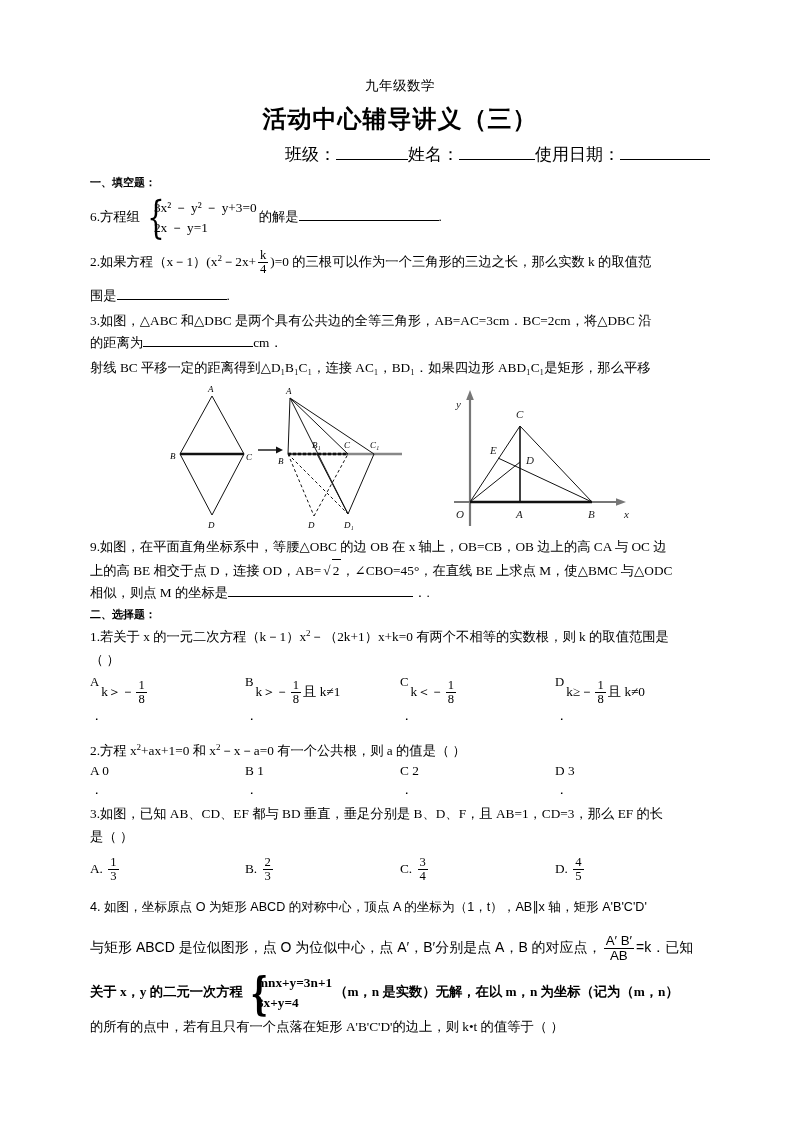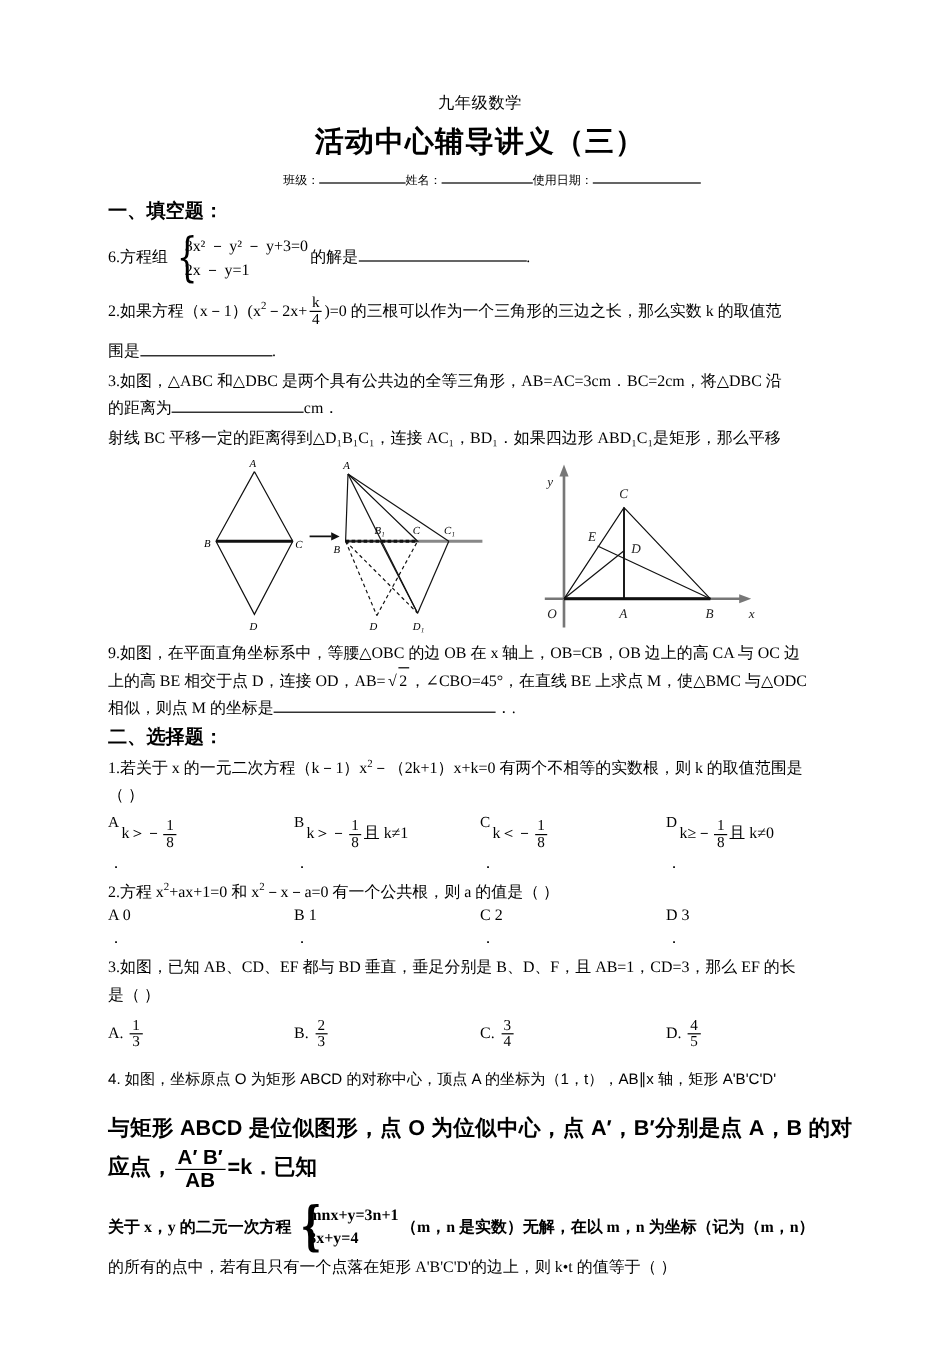--- a/index.html
+++ b/index.html
@@ -39,40 +39,40 @@
   .doc-title {
     text-align: center;
     font-size: 24px;
     font-weight: bold;
     letter-spacing: 1px;
     margin: 0 0 9px 0;
     line-height: 1.25;
     font-family: "Liberation Sans", "DejaVu Sans", sans-serif;
   }
   .meta-line {
-    text-align: center;
-    font-size: 10px;
+    text-align: right;
+    font-size: 17px;
     margin: 0 0 9px 0;
     padding-left: 20px;
     white-space: nowrap;
   }
   .blank-ul {
     display: inline-block;
     border-bottom: 1px solid #000;
     vertical-align: baseline;
   }
   .bl-72 { width: 72px; }
   .bl-76 { width: 76px; }
   .bl-110 { width: 110px; }
   .bl-90 { width: 90px; }
   .bl-140 { width: 140px; }
   .bl-185 { width: 185px; }
 
   .section-head {
-    font-size: 16px;
+    font-size: 11px;
     font-weight: bold;
     margin: 2px 0 4px 0;
     font-family: "Liberation Sans", "DejaVu Sans", sans-serif;
   }
   .q {
     font-size: 13.3px;
     line-height: 1.62;
     margin: 0 0 3px 0;
     text-align: justify;
   }
@@ -298,21 +298,21 @@
       <span class="opt"><span class="opt-letter-sup">C</span><span>k＜－</span><span class="frac"><span class="num">1</span><span class="den">8</span></span><span></span></span>
       <span class="opt"><span class="opt-letter-sup">D</span><span>k≥－</span><span class="frac"><span class="num">1</span><span class="den">8</span></span><span>且 k≠0</span></span>
     </div>
     <div class="dotrow">
       <span>．</span>
       <span>．</span>
       <span>．</span>
       <span>．</span>
     </div>
 
-    <div class="q q-tight" style="margin-top:4px;">
+    <div class="q q-tight" style="margin-top:15px;">
       <span>2.方程 x</span><sup>2</sup><span>+ax+1=0 和 x</span><sup>2</sup><span>－x－a=0 有一个公共根，则 a 的值是（      ）</span>
     </div>
     <div class="opts">
       <span class="opt">A 0</span>
       <span class="opt">B 1</span>
       <span class="opt">C 2</span>
       <span class="opt">D 3</span>
     </div>
     <div class="dotrow" style="margin-top:-2px;">
       <span>．</span>
@@ -324,21 +324,21 @@
     <div class="q q-tight" style="margin-top:4px;">3.如图，已知 AB、CD、EF 都与 BD 垂直，垂足分别是 B、D、F，且 AB=1，CD=3，那么 EF 的长</div>
     <div class="q">是（      ）</div>
     <div class="opts opts-tall" style="margin-top:6px;">
       <span class="opt"><span>A.</span>&nbsp;<span class="frac"><span class="num">1</span><span class="den">3</span></span></span>
       <span class="opt"><span>B.</span>&nbsp;<span class="frac"><span class="num">2</span><span class="den">3</span></span></span>
       <span class="opt"><span>C.</span>&nbsp;<span class="frac"><span class="num">3</span><span class="den">4</span></span></span>
       <span class="opt"><span>D.</span>&nbsp;<span class="frac"><span class="num">4</span><span class="den">5</span></span></span>
     </div>
 
     <div class="q q-tight" style="margin-top:14px;font-family:'Liberation Sans','DejaVu Sans',sans-serif;font-size:12.6px;">4. 如图，坐标原点 O 为矩形 ABCD 的对称中心，顶点 A 的坐标为（1，t），AB∥x 轴，矩形 A'B'C'D'</div>
-    <div class="q q-tight" style="margin-top:17px;font-family:'Liberation Sans','DejaVu Sans',sans-serif;font-size:18px;font-weight:bold;">
+    <div class="q q-tight" style="margin-top:17px;font-family:'Liberation Sans','DejaVu Sans',sans-serif;font-size:14px;">
       <span>与矩形 ABCD 是位似图形，点 O 为位似中心，点 A′，B′分别是点 A，B 的对应点，</span><span class="frac" style="vertical-align:-0.6em;"><span class="num">A′ B′</span><span class="den">AB</span></span><span>=k．已知</span>
     </div>
     <div class="q q-tight" style="margin-top:10px;font-weight:bold;">
       <span>关于 x，y 的二元一次方程</span><span class="eqsys"><span class="brace">{</span><span class="rows"><div>mnx+y=3n+1</div><div>3x+y=4</div></span></span><span>（m，n 是实数）无解，在以 m，n 为坐标（记为（m，n）</span>
     </div>
     <div class="q" style="margin-top:2px;">的所有的点中，若有且只有一个点落在矩形 A'B'C'D'的边上，则 k•t 的值等于（      ）</div>
 
   </div>
 </div>
 

